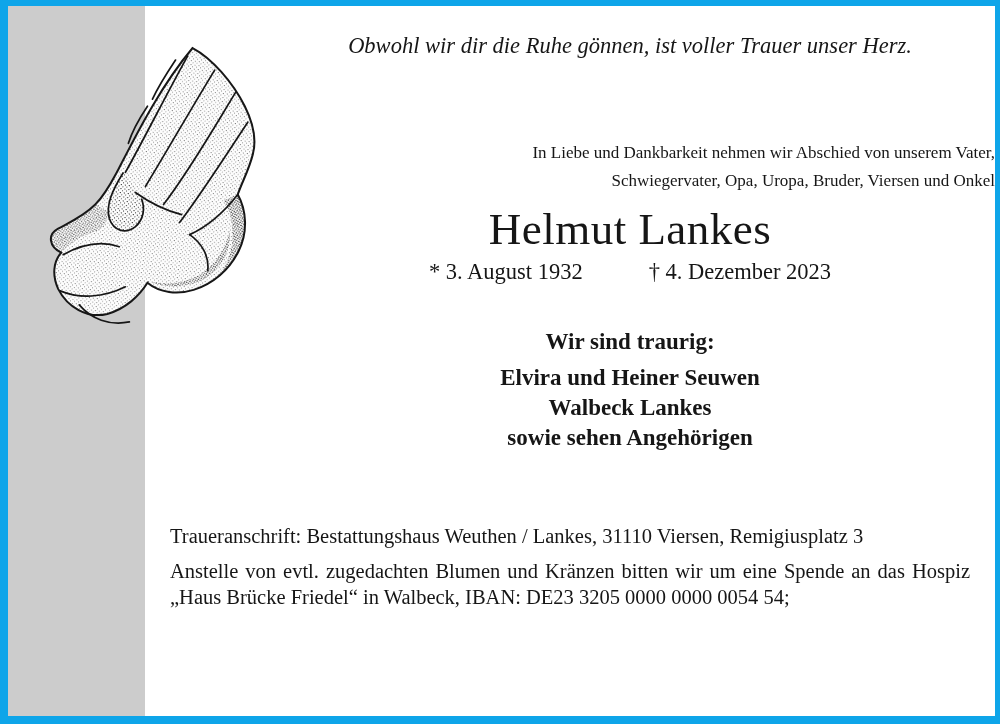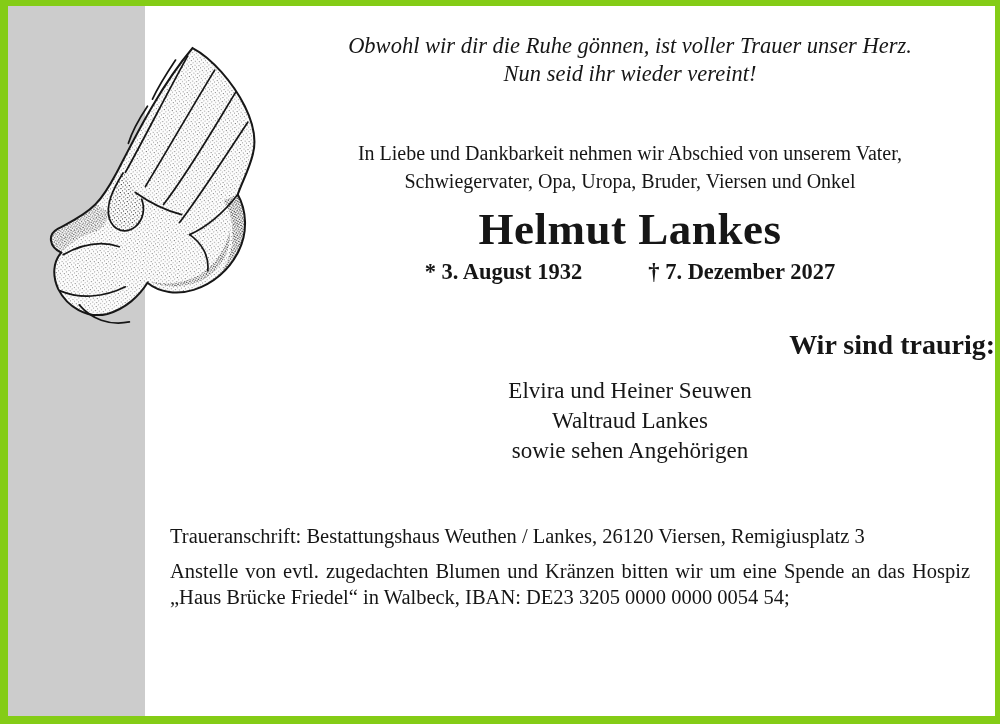--- a/index.html
+++ b/index.html
@@ -5,21 +5,21 @@
   html, body {
     margin: 0;
     padding: 0;
     background: #ffffff;
     font-family: "Liberation Serif", "DejaVu Serif", serif;
   }
   .page {
     position: relative;
     width: 1000px;
     height: 724px;
-    background: #84cc16;
+    background: #0ea5e9;
     overflow: hidden;
   }
   .gray-panel {
     position: absolute;
     left: 8px;
     top: 6px;
     width: 137px;
     height: 710px;
     background: #cccccc;
   }
@@ -55,60 +55,59 @@
     width: 100%;
     font-style: italic;
     font-size: 22.5px;
     line-height: 28px;
   }
   .intro {
     position: absolute;
     left: 0;
     top: 139px;
     width: 100%;
-    font-size: 20px;
+    font-size: 17px;
     line-height: 28px;
+    text-align: right;
   }
   .deceased-name {
     position: absolute;
     left: 0;
     top: 203px;
     width: 100%;
     font-size: 45px;
-    font-weight: bold;
+    font-weight: normal;
     line-height: 52px;
     letter-spacing: 0.5px;
   }
   .dates {
     position: absolute;
     left: 0;
     top: 259px;
     width: 100%;
     font-size: 22.5px;
     display: flex;
     justify-content: center;
     gap: 66px;
+  }
+  .mourn-heading {
+    position: absolute;
+    left: 0;
+    top: 329px;
+    width: 100%;
+    font-size: 23px;
     font-weight: bold;
   }
-  .mourn-heading {
-    position: absolute;
-    left: 0;
-    top: 329px;
-    width: 100%;
-    font-size: 28px;
+  .mourners {
+    position: absolute;
+    left: 0;
+    top: 363px;
+    width: 100%;
+    font-size: 23px;
     font-weight: bold;
-    text-align: right;
-  }
-  .mourners {
-    position: absolute;
-    left: 0;
-    top: 376px;
-    width: 100%;
-    font-size: 23px;
-    font-weight: normal;
     line-height: 30px;
   }
   .bottom-col {
     position: absolute;
     left: 170px;
     top: 523px;
     width: 800px;
     color: #161616;
     font-size: 20.5px;
     line-height: 26px;
@@ -170,36 +169,35 @@
     <path d="M84,130 C74,146 66,162 70,176 C74,188 86,192 96,184 C104,177 106,166 102,156" fill="url(#stip)" stroke="#161616" stroke-width="1.7"></path>
 
     <path d="M108,238 C126,246 150,246 168,234 C184,222 192,204 190,188 C186,206 176,222 160,232 C144,241 124,243 108,238 Z" fill="url(#stipDense)" stroke="none"></path>
     <path d="M198,152 C207,168 208,190 199,208 C193,220 184,231 173,238 C186,226 193,210 193,192 C193,178 189,164 184,158 Z" fill="url(#stipDense)" stroke="none"></path>
     <path d="M56,162 C44,174 30,180 19,186 C8,192 10,204 22,210 C30,200 44,192 58,188 C66,184 70,176 68,168 Z" fill="url(#stipDense)" opacity="0.7" stroke="none"></path>
   </svg>
 
   <div class="center-col">
     <div class="verse">
       <div>Obwohl wir dir die Ruhe gönnen, ist voller Trauer unser Herz.</div>
-      <div>Nun seid ihr wieder vereint!</div>
     </div>
     <div class="intro">
       <div>In Liebe und Dankbarkeit nehmen wir Abschied von unserem Vater,</div>
       <div>Schwiegervater, Opa, Uropa, Bruder, Viersen und Onkel</div>
     </div>
     <div class="deceased-name">Helmut Lankes</div>
     <div class="dates">
       <span>* 3. August 1932</span>
-      <span>† 7. Dezember 2027</span>
+      <span>† 4. Dezember 2023</span>
     </div>
     <div class="mourn-heading">Wir sind traurig:</div>
     <div class="mourners">
       <div>Elvira und Heiner Seuwen</div>
-      <div>Waltraud Lankes</div>
+      <div>Walbeck Lankes</div>
       <div>sowie sehen Angehörigen</div>
     </div>
   </div>
 
   <div class="bottom-col">
-    <p>Traueranschrift: Bestattungshaus Weuthen / Lankes, 26120 Viersen, Remigiusplatz 3</p>
+    <p>Traueranschrift: Bestattungshaus Weuthen / Lankes, 31110 Viersen, Remigiusplatz 3</p>
     <p class="justified"><span>Anstelle von evtl. zugedachten Blumen und Kränzen bitten wir um eine Spende an das Hospiz „Haus Brücke Friedel“ in Walbeck, IBAN: DE23 3205 0000 0000 0054 54;</span><br></p>
   </div>
 </div>
 
 </body></html>

